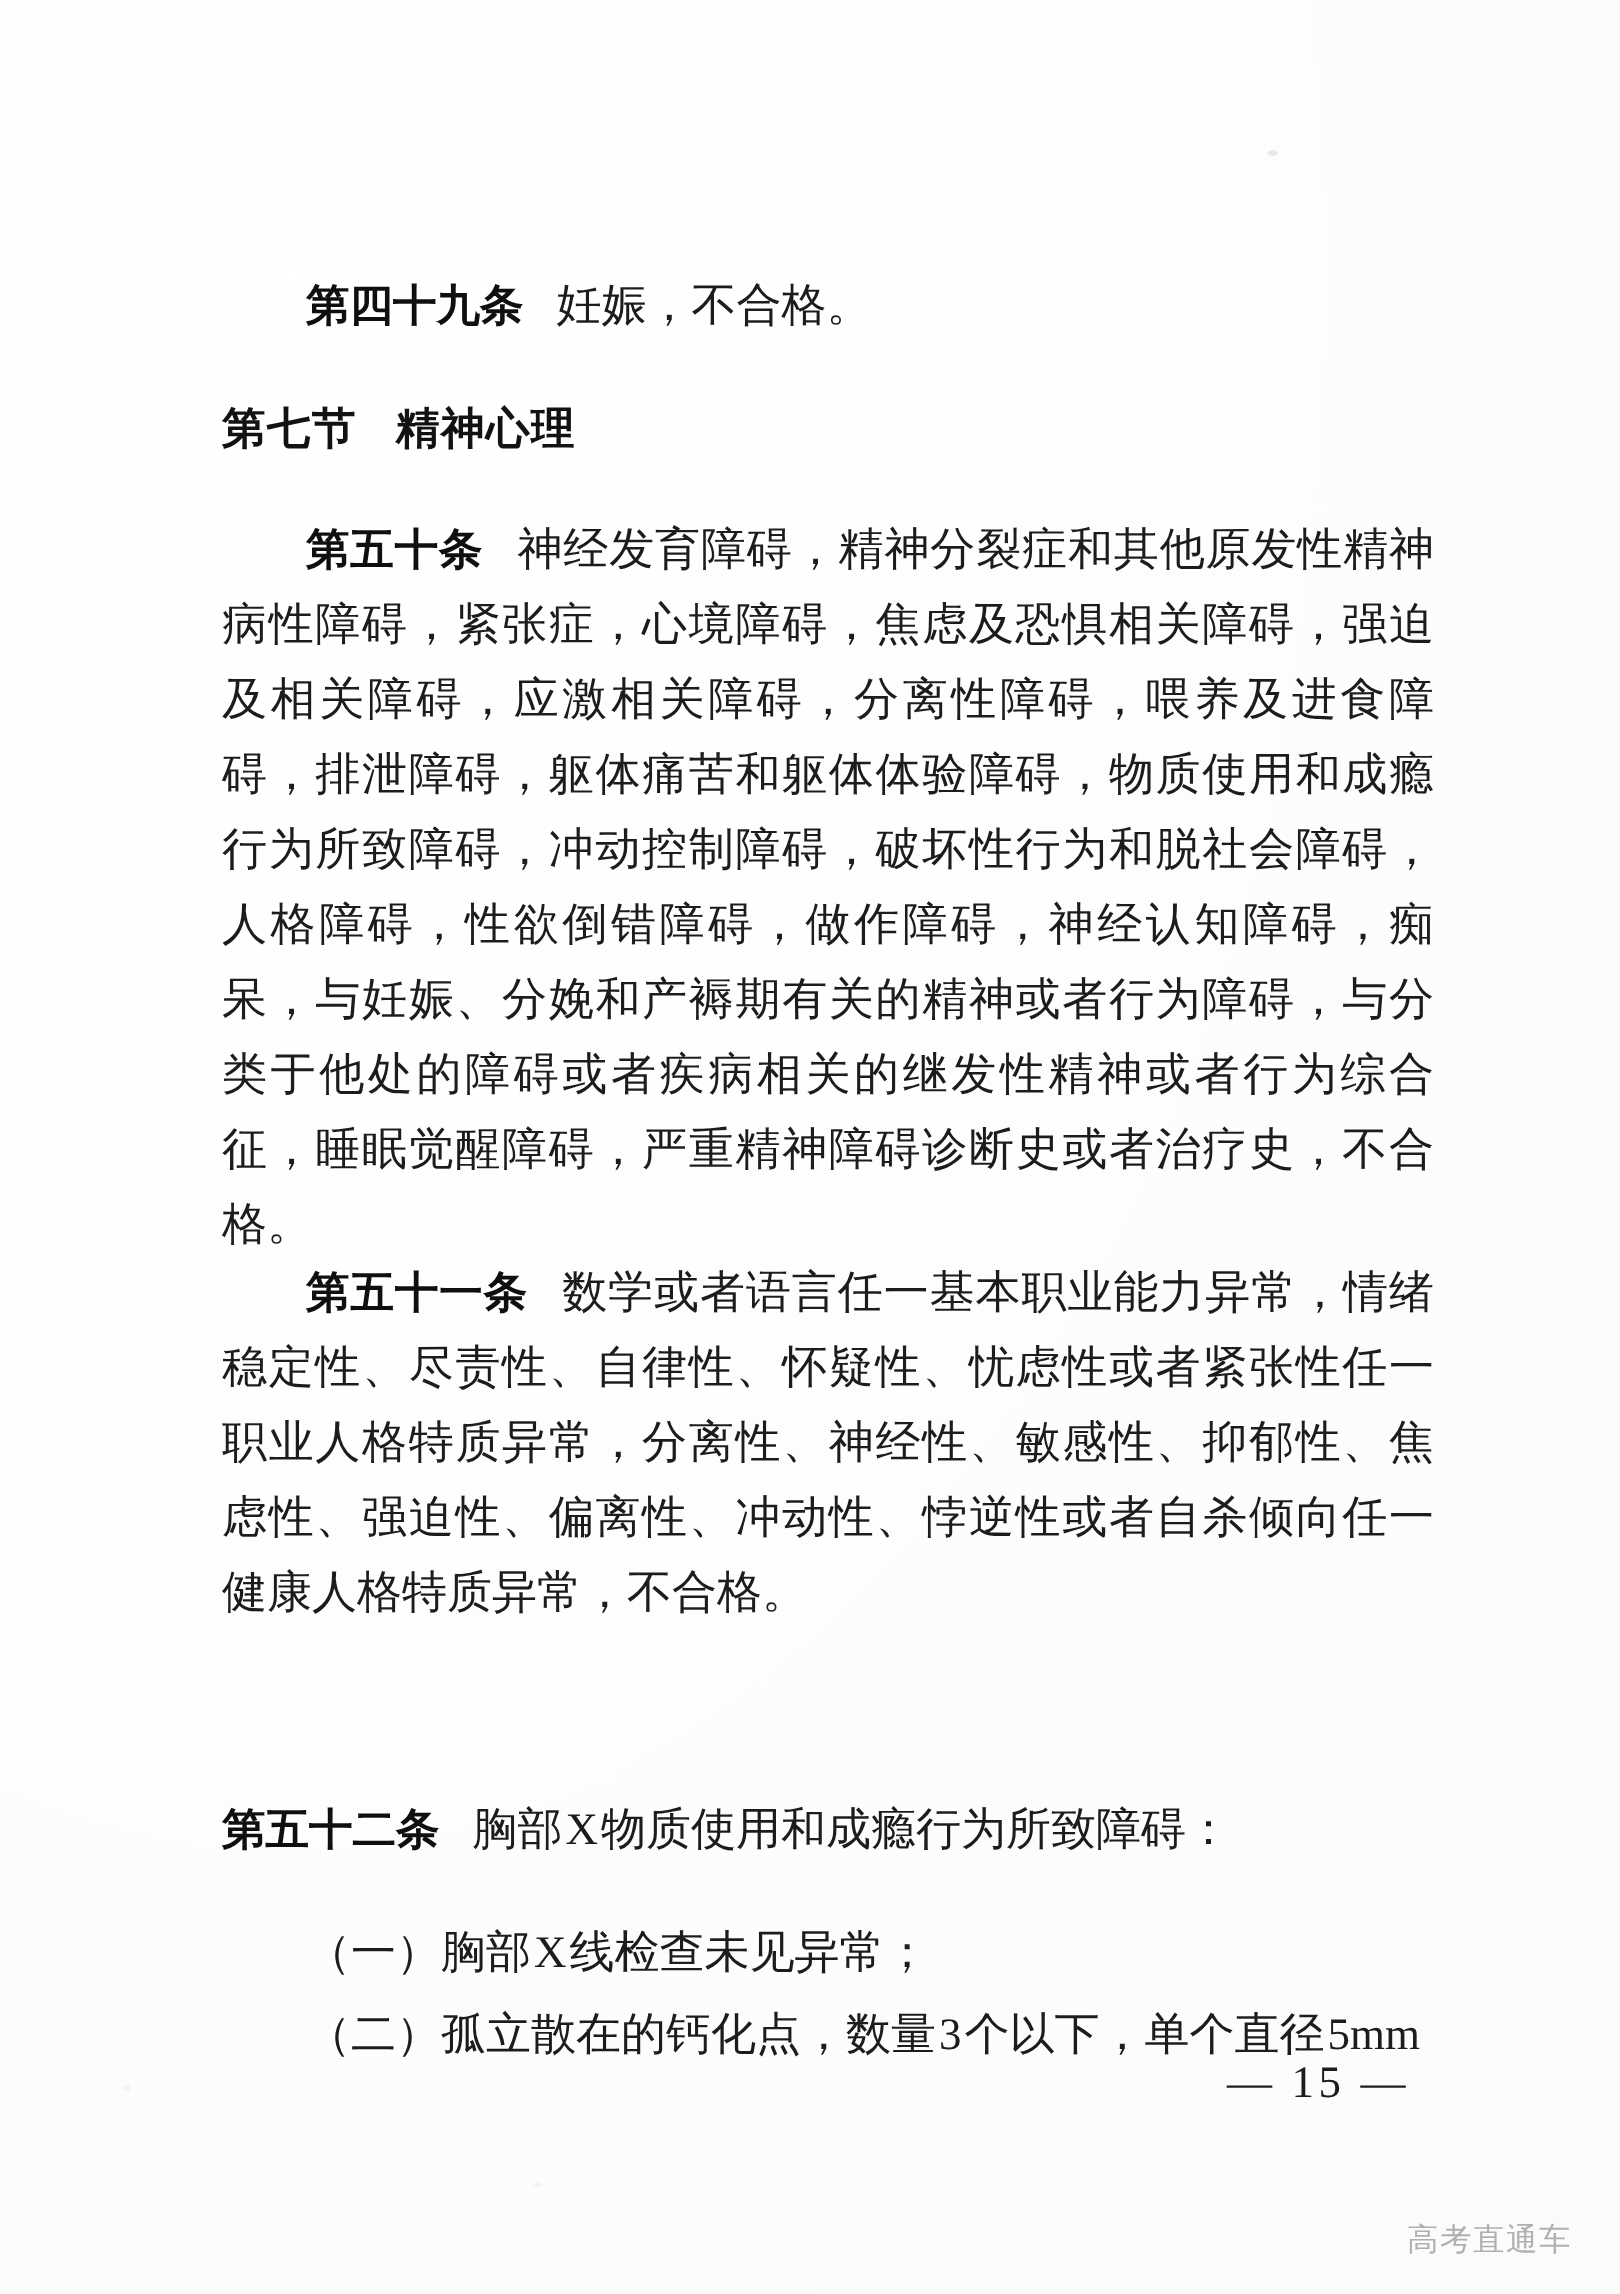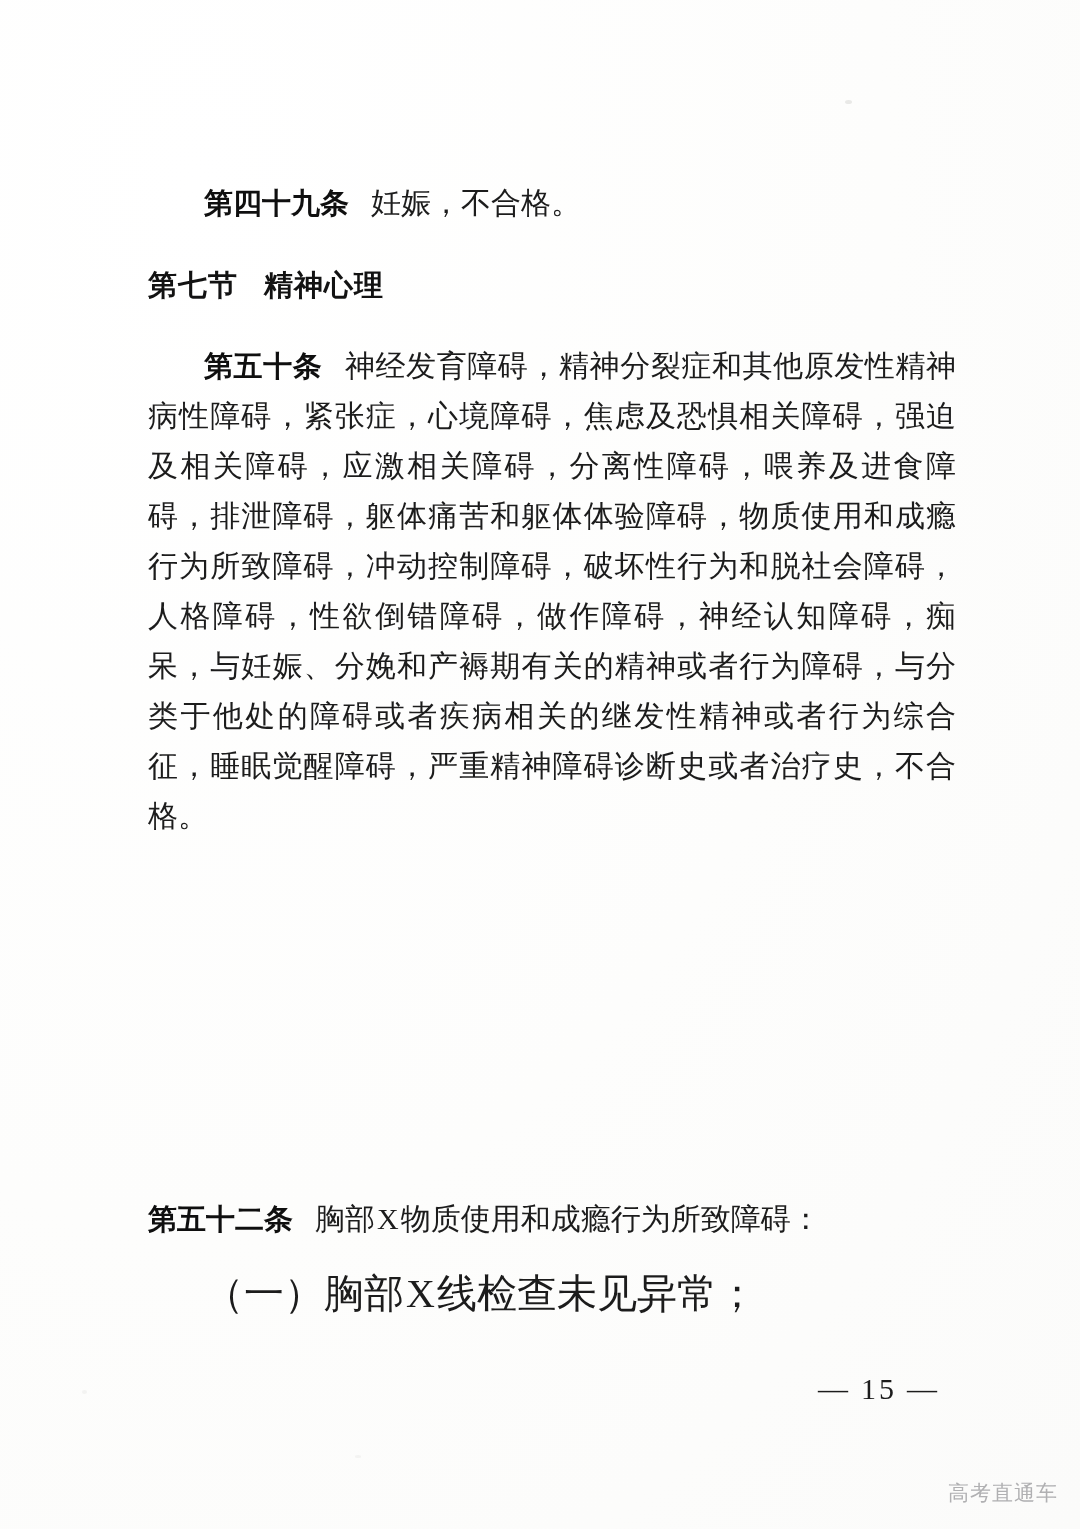--- a/index.html
+++ b/index.html
@@ -59,27 +59,27 @@
     font-family: "DejaVu Sans", "Liberation Sans", sans-serif;
     font-weight: bold;
     font-size: 29px;
     color: #121212;
     letter-spacing: 1px;
   }
   .sec-gap { display: inline-block; width: 26px; }
 
   .list-item {
     margin: 0;
-    line-height: 55px;
+    line-height: 72px;
     text-indent: 56px;
     text-align: justify;
     text-justify: inter-character;
     text-align-last: left;
     font-family: "DejaVu Serif", "Liberation Serif", serif;
-    font-size: 40px;
+    font-size: 30px;
     color: #1c1c1c;
   }
 
   
   .lat {
     font-family: "Liberation Serif", "DejaVu Serif", serif;
     letter-spacing: 0;
     padding: 0 2px;
   }
 
@@ -102,21 +102,21 @@
     font-size: 30px;
     color: #1c1c1c;
     letter-spacing: 3px;
     white-space: nowrap;
   }
   .pn-dash { display: inline-block; padding: 0 10px; }
 
   
   .watermark {
     position: absolute;
-    right: 22px;
+    right: 32px;
     bottom: 22px;
     font-family: "DejaVu Sans", "Liberation Sans", sans-serif;
     font-size: 21px;
     color: #b0b0b2;
     letter-spacing: 1px;
     user-select: none;
     margin-left: 16px;
   }
 
   
@@ -144,30 +144,36 @@
     </div>
 
     <div class="blk-s7">
       <p class="section-heading"><span>第七节</span><span class="sec-gap"></span><span>精神心理</span></p>
     </div>
 
     <div class="blk-a50">
       <p class="article indent-1"><span class="art-num">第五十条</span><span class="art-gap"></span><span>神经发育障碍，精神分裂症和其他原发性精神病性障碍，紧张症，心境障碍，焦虑及恐惧相关障碍，强迫及相关障碍，应激相关障碍，分离性障碍，喂养及进食障碍，排泄障碍，躯体痛苦和躯体体验障碍，物质使用和成瘾行为所致障碍，冲动控制障碍，破坏性行为和脱社会障碍，人格障碍，性欲倒错障碍，做作障碍，神经认知障碍，痴呆，与妊娠、分娩和产褥期有关的精神或者行为障碍，与分类于他处的障碍或者疾病相关的继发性精神或者行为综合征，睡眠觉醒障碍，严重精神障碍诊断史或者治疗史，不合格。</span></p>
     </div>
 
+    <div class="blk-a51">
+      <p class="article indent-1"><span class="art-num">第五十一条</span><span class="art-gap"></span><span>数学或者语言任一基本职业能力异常，情绪稳定性、尽责性、自律性、怀疑性、忧虑性或者紧张性任一职业人格特质异常，分离性、神经性、敏感性、抑郁性、焦虑性、强迫性、偏离性、冲动性、悖逆性或者自杀倾向任一健康人格特质异常，不合格。</span></p>
+    </div>
 
 
     <div class="blk-a52">
       <p class="article indent-0"><span class="art-num">第五十二条</span><span class="art-gap"></span><span>胸部</span><span class="lat">X</span><span>物质使用和成瘾行为所致障碍：</span></p>
     </div>
 
     <div class="blk-l1">
       <p class="list-item"><span>（一）</span><span>胸部</span><span class="lat">X</span><span>线检查未见异常；</span></p>
     </div>
 
+    <div class="blk-l2">
+      <p class="list-item"><span>（二）</span><span>孤立散在的钙化点，数量</span><span class="lat">3</span><span>个以下，单个直径</span><span class="lat">5mm</span></p>
+    </div>
 
     <div class="page-number"><span class="pn-dash">—</span><span>15</span><span class="pn-dash">—</span></div>
 
   </div>
 
   <div class="watermark">高考直通车</div>
 
 </div>
 
 </body></html>

